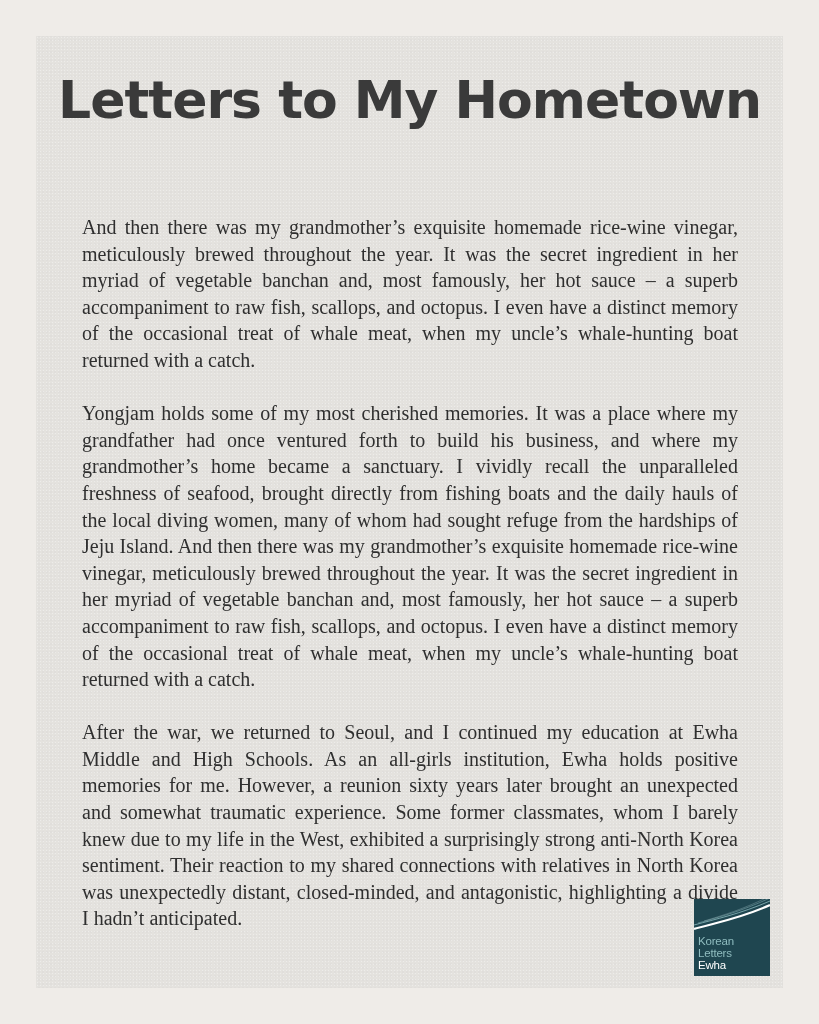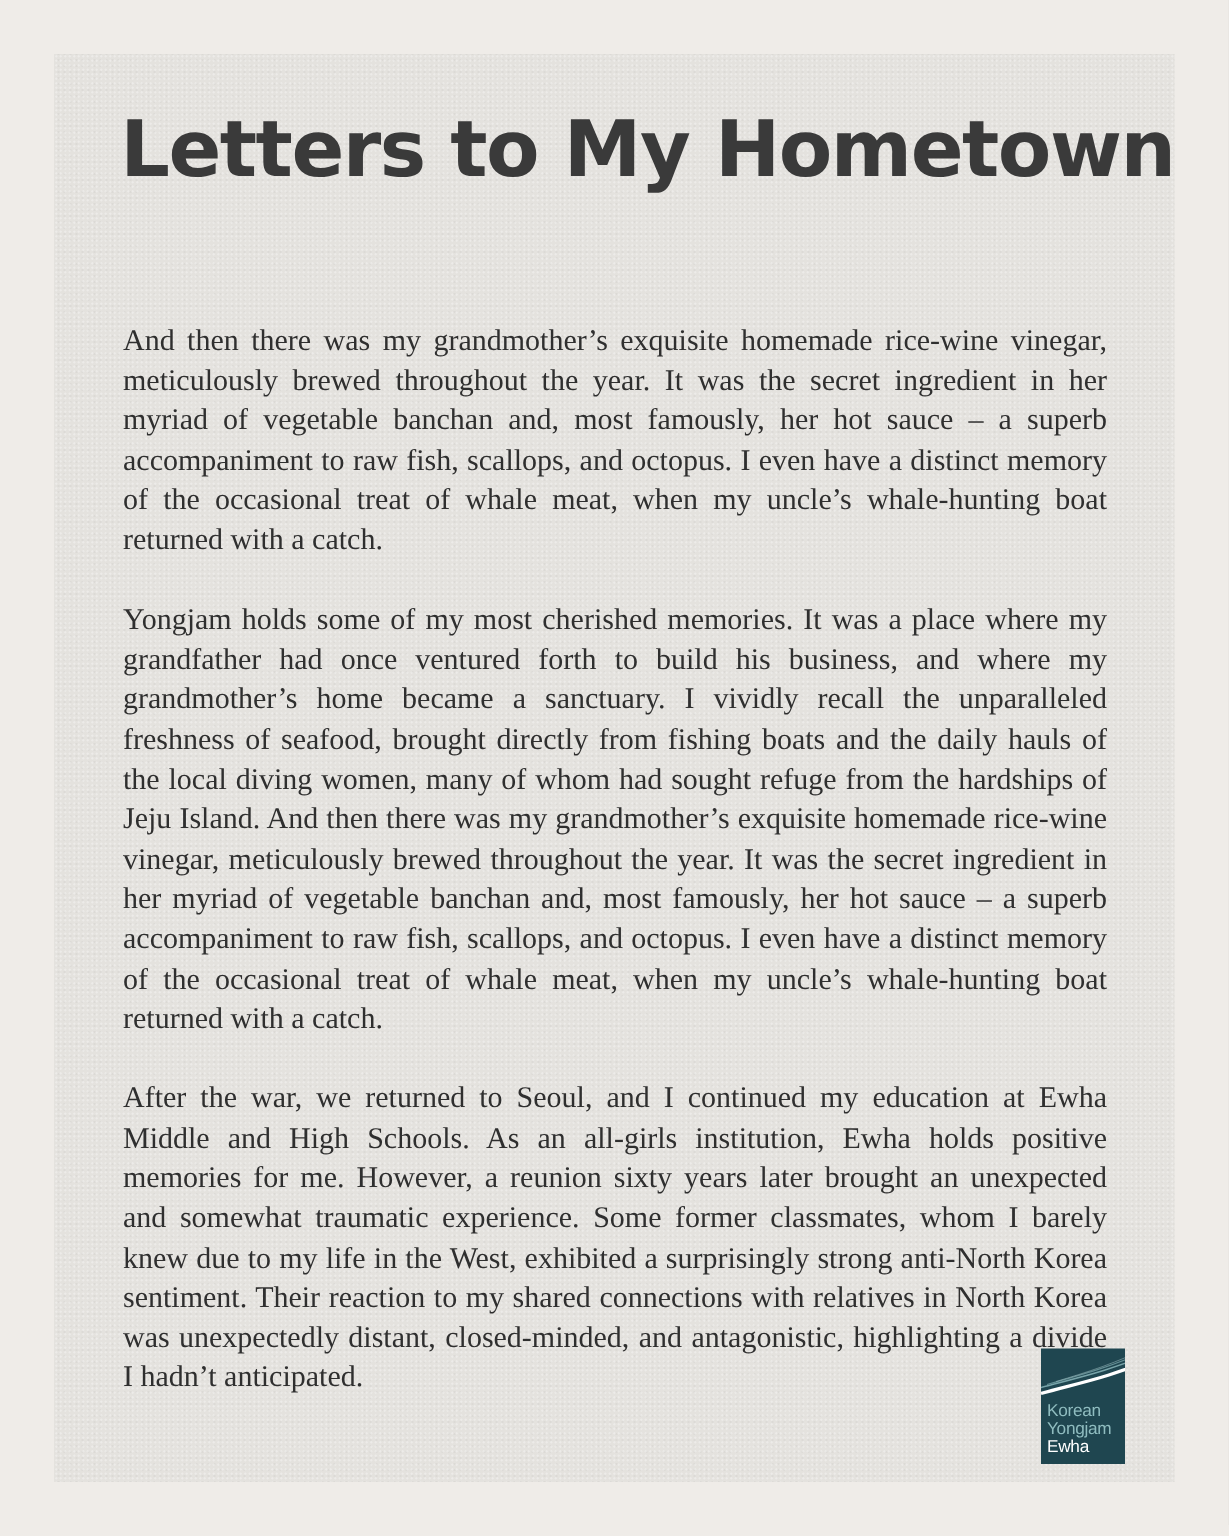--- a/index.html
+++ b/index.html
@@ -25,21 +25,21 @@
         radial-gradient(rgba(0,0,0,0.035) 0.6px, transparent 0.8px);
       background-size: 3px 3px, 4px 4px;
       background-position: 0 0, 1px 2px;
     }
     .title {
       position: absolute;
       left: 0;
       right: 0;
       top: 28px;
       margin: 0;
-      text-align: right;
+      text-align: center;
       font-family: "DejaVu Sans", sans-serif;
       font-weight: bold;
       font-size: 52px;
       letter-spacing: -1px;
       color: #3a3a3a;
       line-height: 72px;
     }
     .body-text {
       position: absolute;
       left: 46px;
@@ -52,21 +52,21 @@
       text-align: justify;
       hyphens: none;
     }
     .body-text p {
       margin: 0 0 26.6px 0;
     }
     .logo {
       position: absolute;
       left: 658px;
       top: 863px;
-      width: 56px;
+      width: 76px;
       height: 77px;
       background: #1f4650;
       overflow: hidden;
     }
     .logo svg.wave {
       position: absolute;
       left: 0;
       top: 0;
       width: 76px;
       height: 36px;
@@ -97,17 +97,17 @@
 
   <div class="logo">
     <svg class="wave" viewBox="0 0 76 36" preserveAspectRatio="none">
       <path d="M0 30 C 20 24, 45 20, 76 6" stroke="#ffffff" stroke-width="2.2" fill="none"></path>
       <path d="M0 26 C 22 20, 46 15, 76 2" stroke="#8fbcbf" stroke-width="1" fill="none" opacity="0.8"></path>
       <path d="M4 24 C 26 18, 48 12, 76 -1" stroke="#8fbcbf" stroke-width="0.8" fill="none" opacity="0.6"></path>
       <path d="M10 22 C 30 16, 50 10, 76 -3" stroke="#b8d4d6" stroke-width="0.6" fill="none" opacity="0.5"></path>
     </svg>
     <div class="logo-text">
       <span class="l1">Korean</span>
-      <span class="l2">Yongjam</span>
+      <span class="l2">Letters</span>
       <span class="l3">Ewha</span>
     </div>
   </div>
 </div>
 
 </body></html>

